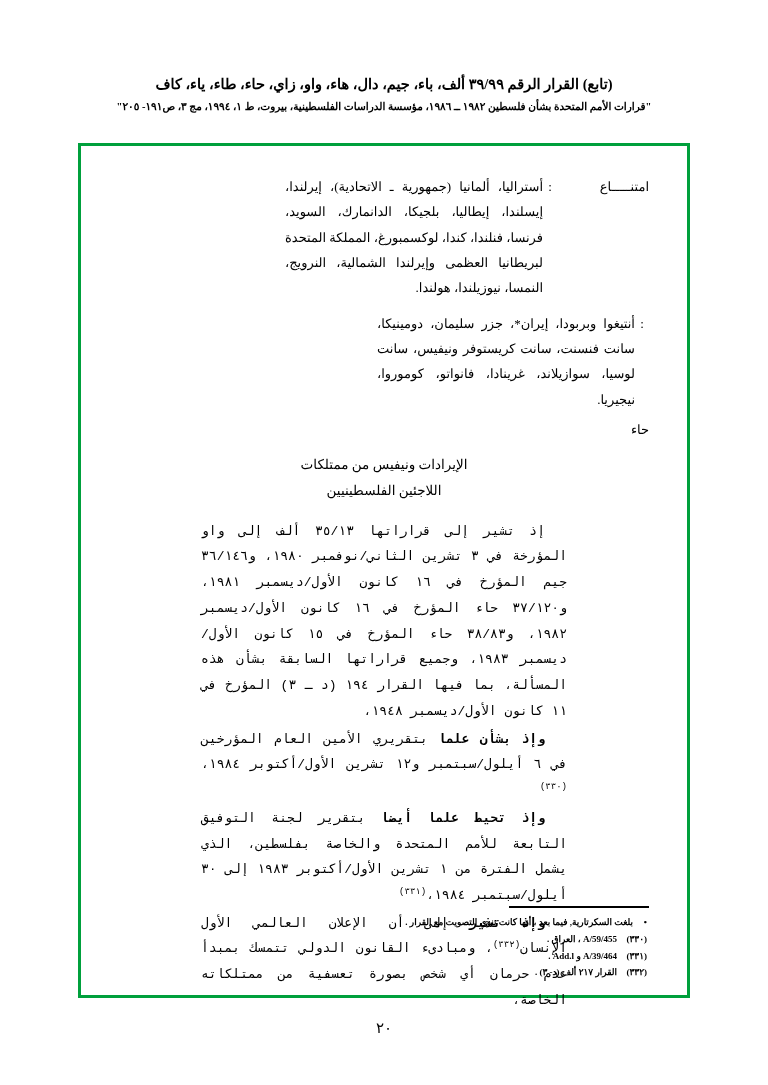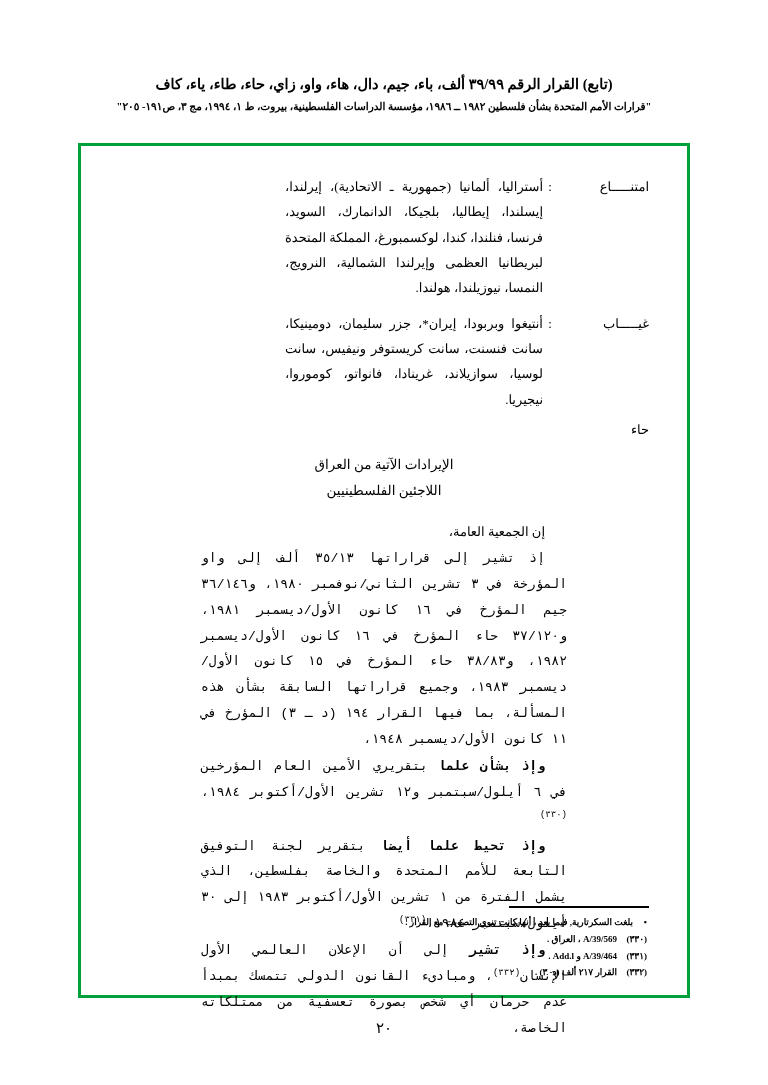--- a/index.html
+++ b/index.html
@@ -182,35 +182,33 @@
   <div class="frame">
     <div class="frame-inner">
 
       <div class="vote-block">
         <div class="vote-label">امتنـــــاع</div>
         <div class="vote-colon">:</div>
         <div class="vote-names">أستراليا، ألمانيا (جمهورية ـ الاتحادية)، إيرلندا، إيسلندا، إيطاليا، بلجيكا، الدانمارك، السويد، فرنسا، فنلندا، كندا، لوكسمبورغ، المملكة المتحدة لبريطانيا العظمى وإيرلندا الشمالية، النرويج، النمسا، نيوزيلندا، هولندا.</div>
       </div>
 
       <div class="vote-block">
-        <div class="vote-label">غيـــــاب</div>
         <div class="vote-colon">:</div>
         <div class="vote-names">أنتيغوا وبربودا، إيران*، جزر سليمان، دومينيكا، سانت فنسنت، سانت كريستوفر ونيفيس، سانت لوسيا، سوازيلاند، غرينادا، فانواتو، كوموروا، نيجيريا.</div>
       </div>
 
       <div class="section-letter">حاء</div>
 
       <div class="doc-title">
-        <div>الإيرادات الآتية من العراق</div>
+        <div>الإيرادات ونيفيس من ممتلكات</div>
         <div>اللاجئين الفلسطينيين</div>
       </div>
 
       <div class="body-col">
 
-        <div class="para center-lead">إن الجمعية العامة،</div>
 
         <div class="para indent-first">إذ تشير إلى قراراتها ٣٥/١٣ ألف إلى واو المؤرخة في ٣ تشرين الثاني/نوفمبر ١٩٨٠، و٣٦/١٤٦ جيم المؤرخ في ١٦ كانون الأول/ديسمبر ١٩٨١، و٣٧/١٢٠ حاء المؤرخ في ١٦ كانون الأول/ديسمبر ١٩٨٢، و٣٨/٨٣ حاء المؤرخ في ١٥ كانون الأول/ديسمبر ١٩٨٣، وجميع قراراتها السابقة بشأن هذه المسألة، بما فيها القرار ١٩٤ (د ـ ٣) المؤرخ في ١١ كانون الأول/ديسمبر ١٩٤٨،</div>
 
         <div class="para indent-first">
           <span class="bold-inline">وإذ بشأن علما</span><span> بتقريري الأمين العام المؤرخين في ٦ أيلول/سبتمبر و١٢ تشرين الأول/أكتوبر ١٩٨٤،</span><sup class="ref">(٣٣٠)</sup>
         </div>
 
         <div class="para indent-first">
           <span class="bold-inline">وإذ تحيط علما أيضا</span><span> بتقرير لجنة التوفيق التابعة للأمم المتحدة والخاصة بفلسطين، الذي يشمل الفترة من ١ تشرين الأول/أكتوبر ١٩٨٣ إلى ٣٠ أيلول/سبتمبر ١٩٨٤،</span><sup class="ref">(٣٣١)</sup>
         </div>
@@ -222,21 +220,21 @@
       </div>
 
       <div class="footnotes">
         <div class="fn-rule"></div>
 
         <div class="fn-line">
           <span class="fn-star">•</span><span>بلغت السكرتارية,   فيما بعد ، أنها كانت تنوي التصويت مع القرار .</span>
         </div>
 
         <div class="fn-line">
-          <span class="fn-num">(٣٣٠)</span><span>A/39/569 ، العراق .</span>
+          <span class="fn-num">(٣٣٠)</span><span>A/59/455 ، العراق .</span>
         </div>
 
         <div class="fn-line">
           <span class="fn-num">(٣٣١)</span><span>A/39/464 و Add.l .</span>
         </div>
 
         <div class="fn-line">
           <span class="fn-num">(٣٣٢)</span><span>القرار ٢١٧ ألف (د- ٣) .</span>
         </div>
       </div>

